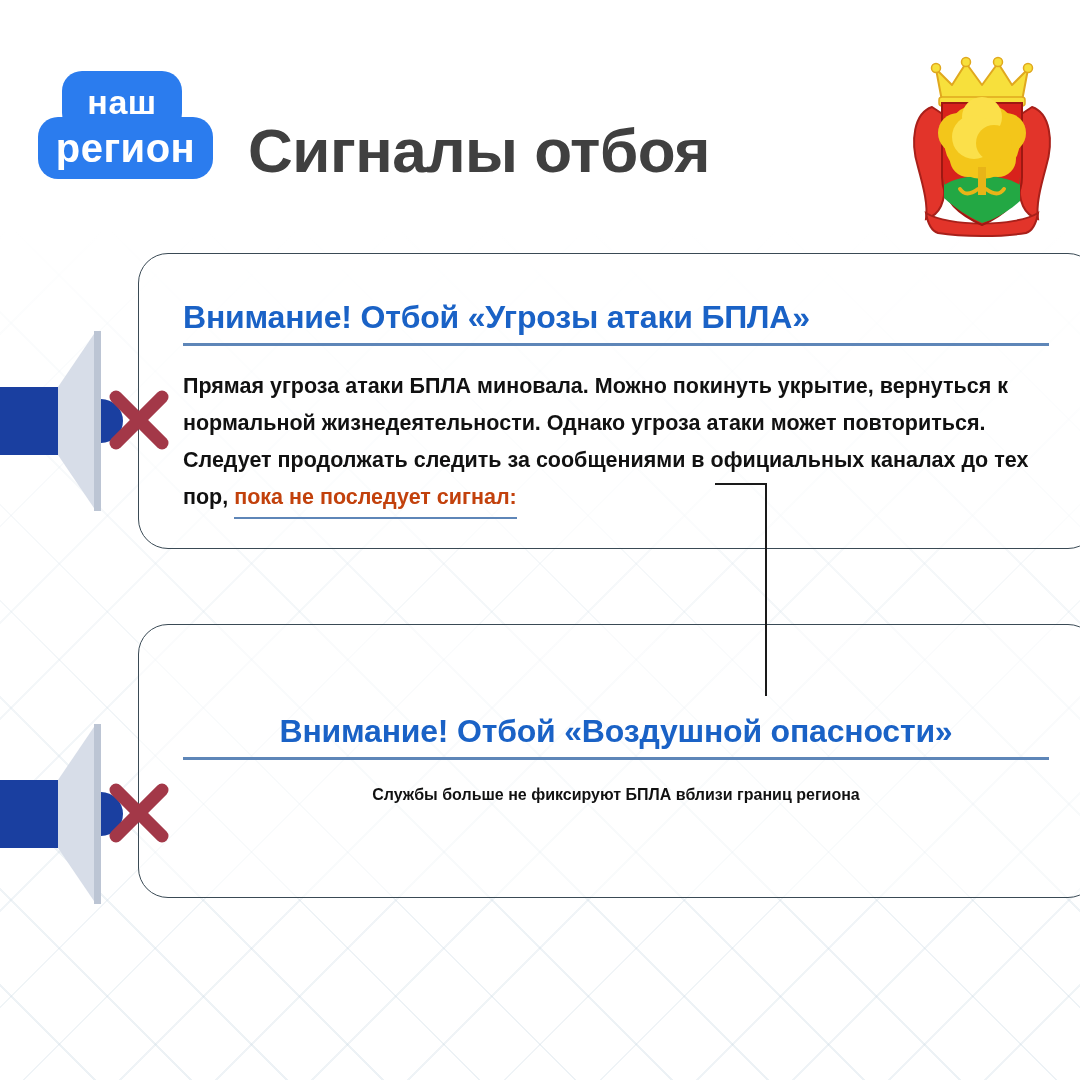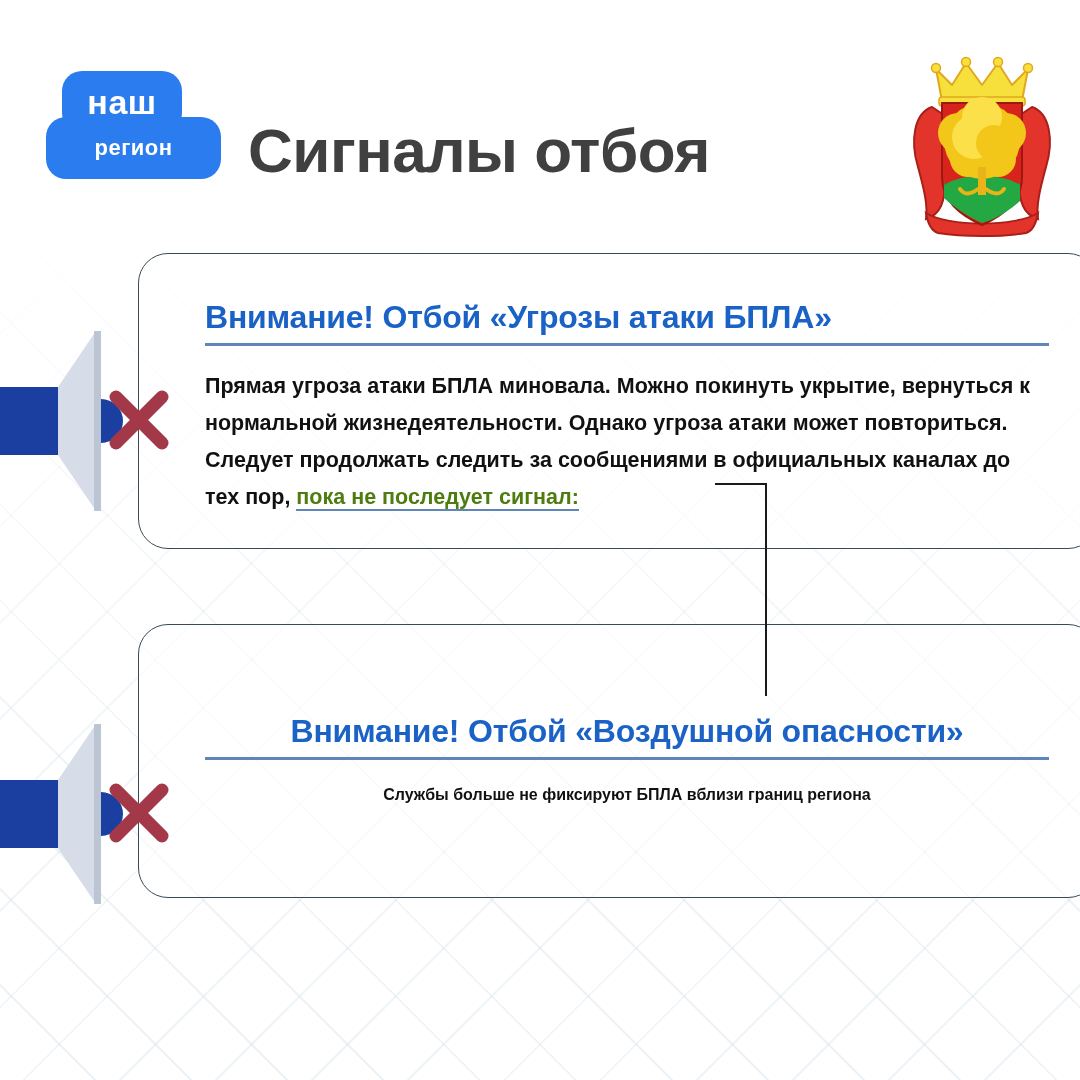--- a/index.html
+++ b/index.html
@@ -74,24 +74,24 @@
     font-weight: 700;
     letter-spacing: 0.5px;
   }
   .logo-pill-top {
     left: 26px; top: 0;
     width: 120px; height: 62px;
     border-radius: 20px;
     font-size: 34px;
   }
   .logo-pill-bottom {
-    left: 10px; top: 46px;
+    left: 2px; top: 46px;
     width: 175px; height: 62px;
     border-radius: 20px;
-    font-size: 22px;
+    font-size: 40px;
   }
 
   .page-title {
     position: absolute;
     left: 248px; top: 84px;
     font-size: 62px;
     font-weight: 700;
     color: #404040;
     letter-spacing: -0.5px;
     white-space: nowrap;
@@ -115,21 +115,20 @@
     box-sizing: border-box;
     z-index: 6;
   }
   .card-1 { top: 253px; height: 296px; }
   .card-2 { top: 624px; height: 274px; }
 
   .card-inner {
     position: absolute;
     left: 44px;
     right: 48px;
-    margin-left: 22px;
   }
 
   .card-heading {
     font-size: 32px;
     font-weight: 700;
     color: #1A62C6;
     white-space: nowrap;
     line-height: 1.15;
     letter-spacing: -0.2px;
   }
@@ -140,24 +139,24 @@
   }
 
   .card-body {
     margin-top: 22px;
     font-size: 21.5px;
     line-height: 1.72;
     color: #111111;
     font-weight: 600;
   }
   .card-body .hl {
-    color: #4d7c0f;
+    color: #c2410c;
     font-weight: 700;
     border-bottom: 2.5px solid #5E86B8;
-    padding-bottom: 0;
+    padding-bottom: 8px;
   }
 
   .card-body-strong {
     margin-top: 24px;
     font-size: 16px;
     font-weight: 700;
     color: #111111;
     line-height: 1.4;
     white-space: nowrap;
   }

